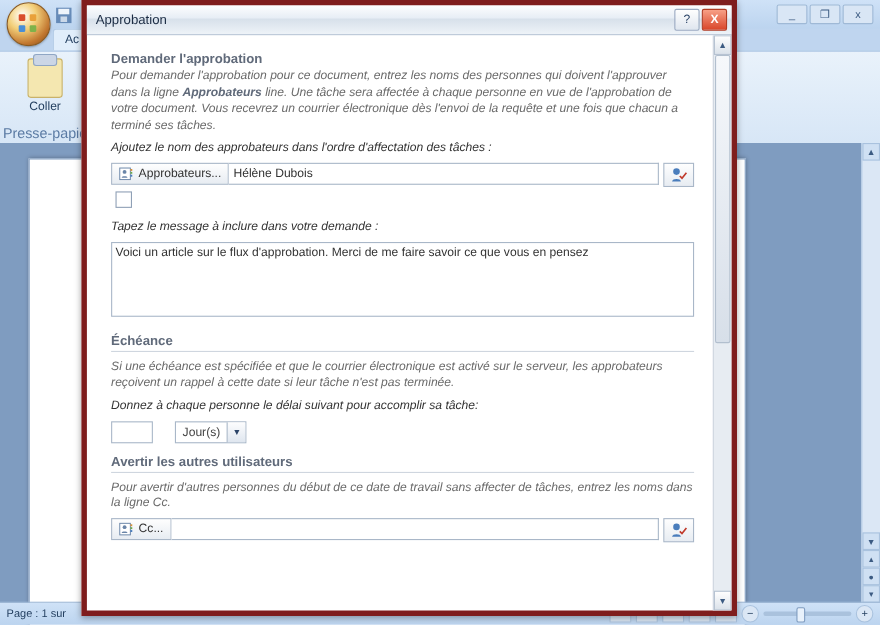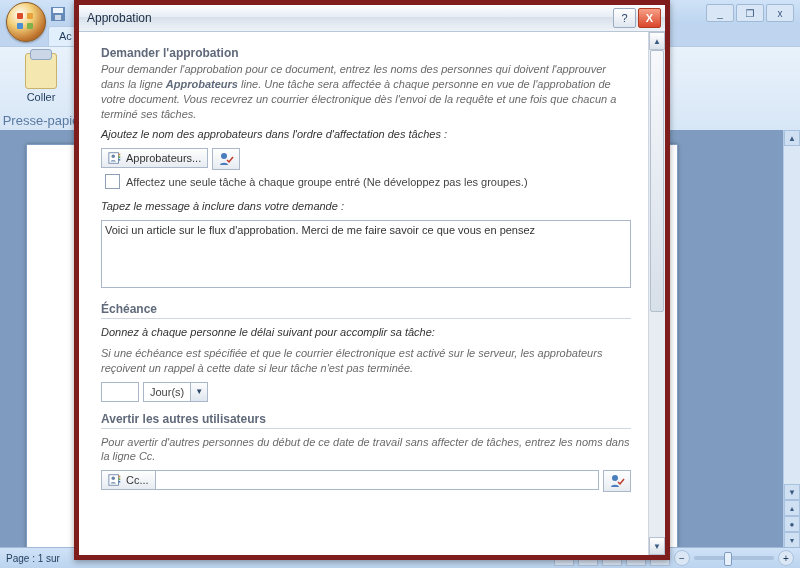--- a/index.html
+++ b/index.html
@@ -92,21 +92,21 @@
   .picker-btn svg{width:14px;height:14px;}
   .text-input{flex:1;border:1px solid #a9b7c8;border-left:none;height:20px;
     box-sizing:border-box;padding:2px 4px;font:11px Tahoma,Arial;color:#333;}
   .addr-btn{width:26px;height:20px;margin-left:4px;border:1px solid #a9b7c8;
     background:linear-gradient(#fefefe,#e7ecf2);display:flex;align-items:center;
     justify-content:center;}
   .chk-row{display:flex;align-items:center;gap:6px;margin:4px 0 10px 4px;}
   .chk{width:13px;height:13px;border:1px solid #8fa0b6;background:#fff;}
   textarea.msg{width:100%;height:68px;border:1px solid #a9b7c8;resize:none;
     font:11px Tahoma,Arial;padding:3px;box-sizing:border-box;color:#333;}
-  .inline-row{display:flex;align-items:flex-start;gap:4px;margin:4px 0 10px;}
+  .inline-row{display:flex;align-items:flex-start;gap:20px;margin:4px 0 10px;}
   .num-input{width:38px;height:20px;border:1px solid #a9b7c8;box-sizing:border-box;
     padding:2px;}
   .combo{height:20px;border:1px solid #a9b7c8;display:flex;align-items:center;
     box-sizing:border-box;background:#fff;}
   .combo span{padding:0 6px;}
   .combo .cbtn{width:16px;height:100%;border-left:1px solid #a9b7c8;
     background:linear-gradient(#fdfdfe,#dfe6ef);display:flex;align-items:center;
     justify-content:center;font-size:8px;color:#2b4468;}
   #dlg-scroll{position:absolute;right:0;top:0;width:16px;height:100%;
     background:#e7ecf2;border-left:1px solid #cfd6df;display:flex;
@@ -205,41 +205,41 @@
             <svg viewBox="0 0 16 16">
                 <rect x="1" y="2" width="11" height="12" fill="#fff" stroke="#6a85a8"></rect>
                 <rect x="12" y="3" width="2" height="2" fill="#d68f3a"></rect>
                 <rect x="12" y="6" width="2" height="2" fill="#6aa84f"></rect>
                 <rect x="12" y="9" width="2" height="2" fill="#4a7dbc"></rect>
                 <circle cx="6" cy="6" r="2" fill="#6a85a8"></circle>
                 <path d="M3 12c0-2 6-2 6 0" fill="#6a85a8"></path>
               </svg>
             <span>Approbateurs...</span>
           </div>
+          <input class="text-input" value="Hélène Dubois" style="">
           <div class="addr-btn">
             <svg width="16" height="16" viewBox="0 0 16 16">
                 <circle cx="6" cy="5" r="3" fill="#4a7dbc"></circle>
                 <path d="M2 14c0-3 8-3 8 0" fill="#4a7dbc"></path>
                 <path d="M9 9l2 2 4-5" stroke="#c03a2b" stroke-width="1.5" fill="none"></path>
               </svg>
           </div>
         </div>
         <div class="chk-row">
           <div class="chk"></div>
-          <span>Affectez une seule tâche à chaque groupe entré (Ne développez pas les groupes.)</span>
         </div>
 
         <p style="color:#333">Tapez le message à inclure dans votre demande :</p>
         <textarea class="msg" style="">Voici un article sur le flux d'approbation. Merci de me faire savoir ce que vous en pensez</textarea>
 
         
         <div class="section-title" style="margin-top:12px">Échéance</div>
         <div class="sep"></div>
+        <p>Si une échéance est spécifiée et que le courrier électronique est activé sur le serveur, les approbateurs reçoivent un rappel à cette date si leur tâche n'est pas terminée.</p>
         <p style="color:#333">Donnez à chaque personne le délai suivant pour accomplir sa tâche:</p>
-        <p>Si une échéance est spécifiée et que le courrier électronique est activé sur le serveur, les approbateurs reçoivent un rappel à cette date si leur tâche n'est pas terminée.</p>
         <div class="inline-row">
           <input class="num-input" value="" style="">
           <div class="combo">
             <span>Jour(s)</span>
             <div class="cbtn">▼</div>
           </div>
         </div>
 
         
         <div class="section-title">Avertir les autres utilisateurs</div>

